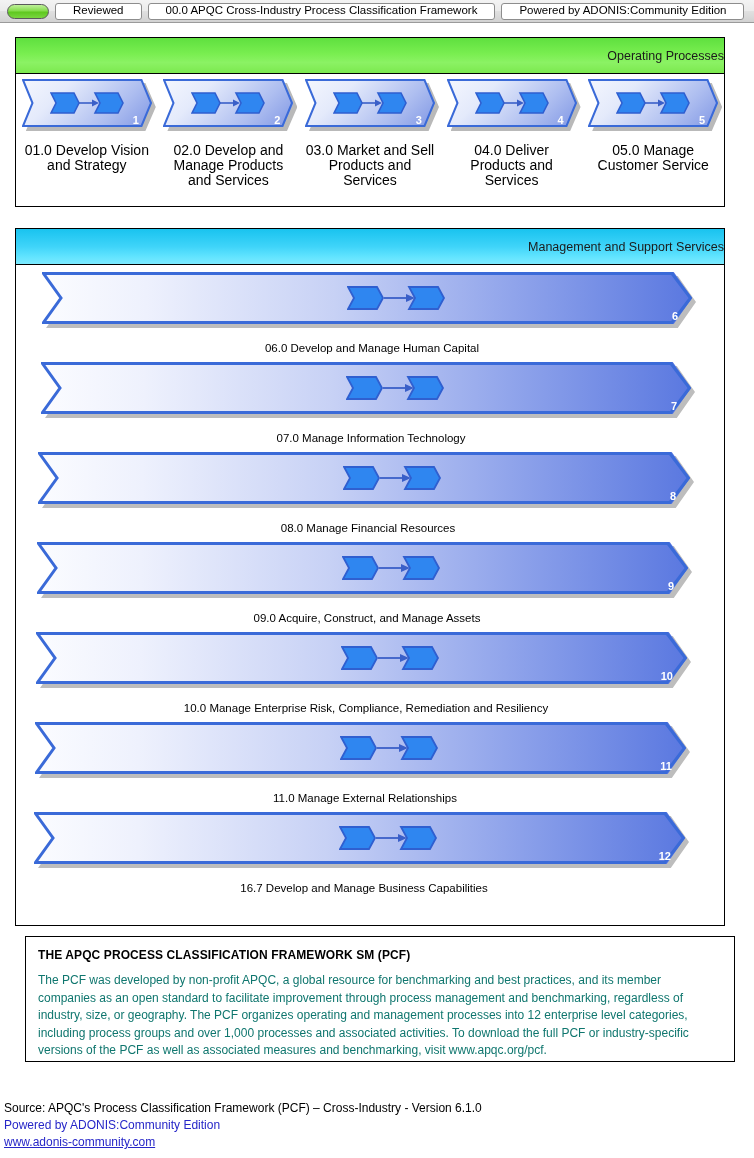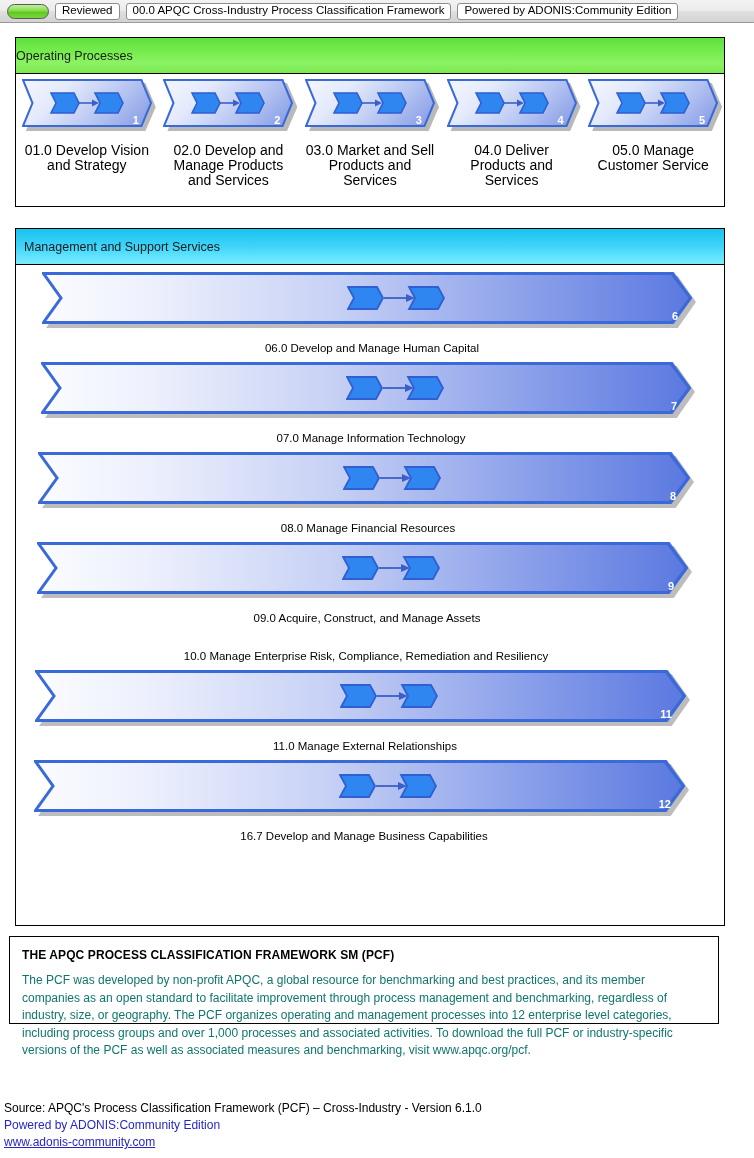--- a/index.html
+++ b/index.html
@@ -38,42 +38,42 @@
     flex: 0 0 auto;
   }
   .topbar-box {
     height: 17px;
     background: #ffffff;
     border: 1px solid #8d8d8d;
     border-radius: 3px;
     box-sizing: border-box;
     display: flex;
     align-items: center;
-    padding: 0 6px;
+    padding: 0 17px;
     font-size: 11.5px;
     line-height: 1;
     white-space: nowrap;
     color: #000;
   }
 
   
   .panel {
     position: absolute;
     border: 1px solid #000000;
     background: #ffffff;
     box-sizing: border-box;
   }
   #operating-panel { left: 15px; top: 37px; width: 710px; height: 170px; }
   #management-panel { left: 15px; top: 228px; width: 710px; height: 698px; }
 
   .panel-header {
     height: 36px;
     display: flex;
     align-items: center;
-    justify-content: flex-start;
+    justify-content: flex-end;
     font-size: 12.5px;
     color: #1b1b1b;
     box-sizing: border-box;
   }
   .header-green {
     background: linear-gradient(to bottom, #5fe03f 0%, #79ee50 45%, #8bf264 70%, #7ce94f 100%);
     border-bottom: 1px solid #000000;
   }
   .header-cyan {
     background: linear-gradient(to bottom, #19c3ef 0%, #3fd4f9 50%, #62e4ff 80%, #7ceaff 100%);
@@ -195,22 +195,22 @@
     font-size: 11.5px;
     line-height: 14px;
     padding-top: 17px;
     color: #000;
     width: 660px;
   }
 
   
   #desc-box {
     position: absolute;
-    left: 9px; top: 936px;
-    width: 710px; height: 88px;
+    left: 25px; top: 936px;
+    width: 710px; height: 126px;
     border: 1px solid #000000;
     background: #ffffff;
     box-sizing: border-box;
     padding: 11px 12px 11px 12px;
   }
   .desc-title {
     font-size: 12px;
     font-weight: bold;
     letter-spacing: 0.1px;
     margin-bottom: 10px;
@@ -428,20 +428,34 @@
           <polygon points="62,3 91,3 97,14 91,25 62,25 68,14" fill="#2f86f0" stroke="#2f5fd0" stroke-width="1.8"></polygon>
           <line x1="37" y1="14" x2="62" y2="14" stroke="#3a5fc8" stroke-width="1.8"></line>
           <polygon points="68,14 59,10 59,18" fill="#3a5fc8"></polygon>
         </svg>
         <span class="mg-num">9</span>
       </div>
       <div class="mg-label">09.0 Acquire, Construct, and Manage Assets</div>
     </div>
 
     <div class="mg-item" style="margin:7px 0 0 20px; width:651px;">
+      <div class="mg-shape">
+        <div class="shadow"></div>
+        <div class="body"></div>
+        <svg class="outline" viewBox="0 0 650 52" preserveAspectRatio="none">
+          <polygon points="1.5,1.5 630,1.5 648.5,26 630,50.5 1.5,50.5 19,26" fill="none" stroke="#3a6ad8" stroke-width="3"></polygon>
+        </svg>
+        <svg class="mg-icon" viewBox="0 0 100 28">
+          <polygon points="1,3 30,3 36,14 30,25 1,25 7,14" fill="#2f86f0" stroke="#2f5fd0" stroke-width="1.8"></polygon>
+          <polygon points="62,3 91,3 97,14 91,25 62,25 68,14" fill="#2f86f0" stroke="#2f5fd0" stroke-width="1.8"></polygon>
+          <line x1="37" y1="14" x2="62" y2="14" stroke="#3a5fc8" stroke-width="1.8"></line>
+          <polygon points="68,14 59,10 59,18" fill="#3a5fc8"></polygon>
+        </svg>
+        <span class="mg-num">10</span>
+      </div>
       <div class="mg-label">10.0 Manage Enterprise Risk, Compliance, Remediation and Resiliency</div>
     </div>
 
     <div class="mg-item" style="margin:7px 0 0 19px; width:651px;">
       <div class="mg-shape">
         <div class="shadow"></div>
         <div class="body"></div>
         <svg class="outline" viewBox="0 0 650 52" preserveAspectRatio="none">
           <polygon points="1.5,1.5 630,1.5 648.5,26 630,50.5 1.5,50.5 19,26" fill="none" stroke="#3a6ad8" stroke-width="3"></polygon>
         </svg>

